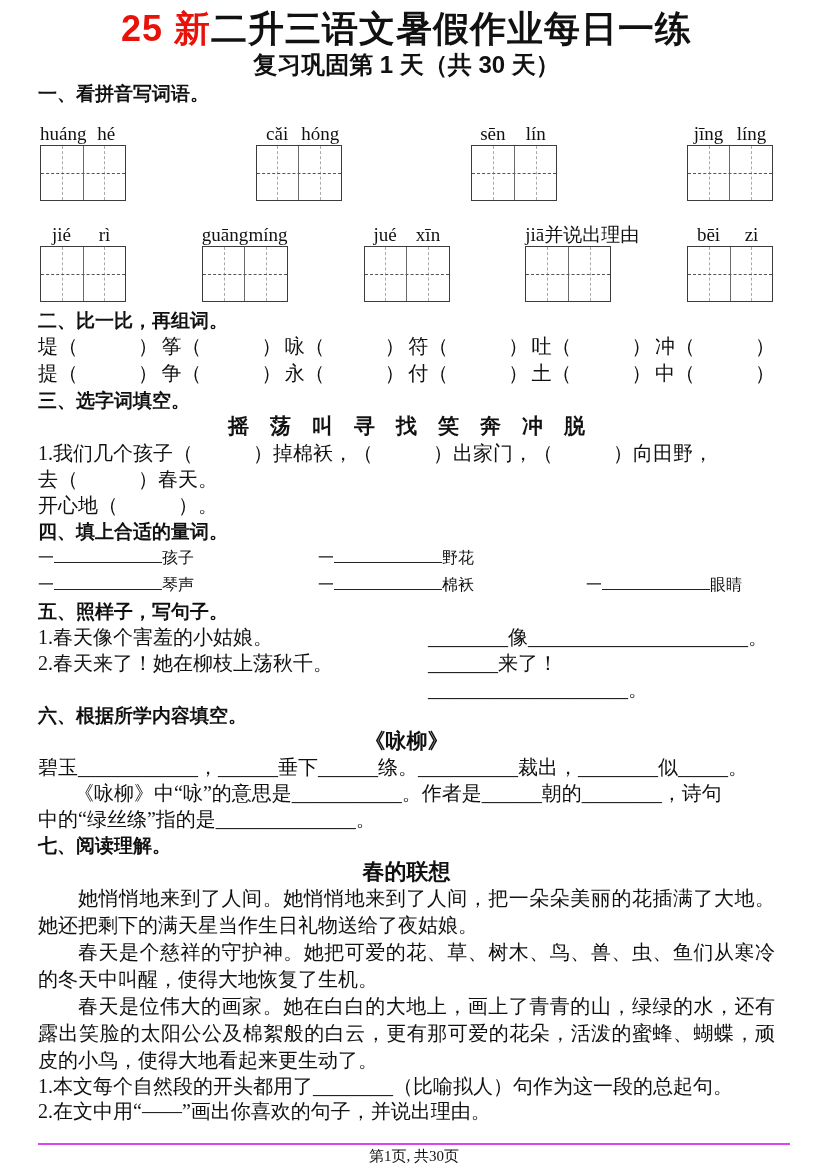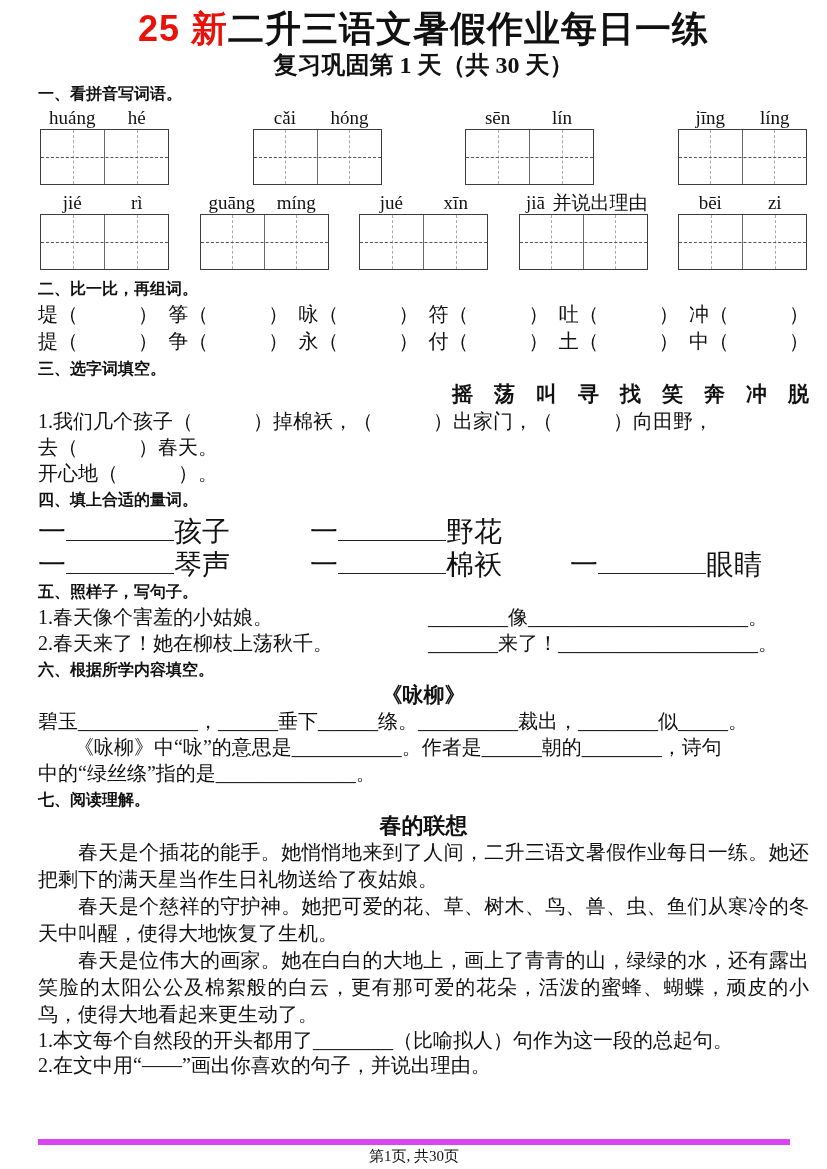--- a/index.html
+++ b/index.html
@@ -1,69 +1,69 @@
 <!DOCTYPE html>
 <html style="--accent: #e8120b;"><head>
 <meta charset="utf-8">
 <style>
   html,body { margin:0; padding:0; }
   body {
     width:827px; height:1169px; background:#ffffff; color:#111;
     font-family:"Liberation Serif","DejaVu Serif",serif;
     position:relative; overflow:hidden;
   }
-  .page { position:absolute; inset:0; padding:8px 18px 0 38px; box-sizing:border-box; }
+  .page { position:absolute; inset:0; padding:8px 52px 0 38px; box-sizing:border-box; }
   .title {
     text-align:center; font-family:"Liberation Sans","DejaVu Sans",sans-serif;
     font-weight:bold; font-size:36px; line-height:42px; letter-spacing:1px; white-space:nowrap;
   }
   .title .red { color:var(--accent,#e8120b); }
   .subtitle {
-    text-align:center; font-family:Liberation Serif, serif;
+    text-align:center; font-family:Liberation Sans, sans-serif;
     font-weight:bold; font-size:24px; line-height:30px;
   }
   .h {
     font-family:"Liberation Sans","DejaVu Sans",sans-serif;
-    font-weight:bold; font-size:16px; line-height:25px; margin-top:1px;
+    font-weight:bold; font-size:19px; line-height:25px; margin-top:1px;
   }
   
   .pin-row { display:flex; justify-content:space-between; margin:0 2px 6px 2px; }
-  .pin-group { width:129px; }
+  .pin-group { width:86px;margin-top:16px; }
   .pin-label { display:flex; font-size:19px; line-height:23px; height:23px; }
   .pin-label span { flex:1; text-align:center; white-space:nowrap; }
   .gridbox { position:relative; height:54px; border:1.5px solid #3c3c3c; display:flex; background:#fff; }
   .gridbox::after { content:''; position:absolute; left:0; right:0; top:50%; border-top:1px dashed #555; }
   .gridcell { flex:1; position:relative; }
   .gridcell + .gridcell { border-left:1.5px solid #6a6a6a; }
   .gridcell::before { content:''; position:absolute; top:0; bottom:0; left:50%; border-left:1px dashed #aaa; }
   
   .cmp-row { display:flex; justify-content:space-between; font-size:20px; line-height:27px; white-space:nowrap; }
   
-  .bank { text-align:right; font-weight:bold; font-size:21px; line-height:27px; }
+  .bank { text-align:center; font-weight:bold; font-size:21px; line-height:27px; }
   .line { font-size:20px; line-height:26px; }
   
-  .m-row { display:flex; font-size:28px; line-height:27px; }
+  .m-row { display:flex; font-size:16px; line-height:27px;gap:8px; }
   .m-item:nth-child(1) { width:272px; }
   .m-item:nth-child(2) { width:260px; }
   .blank { display:inline-block; width:108px; height:1em; border-bottom:1.5px solid #222; vertical-align:baseline; }
   
   .s-row { display:flex; font-size:20px; line-height:26px; }
   .s-ex { width:390px; }
   .s-pat { flex:1; }
   
   .center-t { text-align:center; font-weight:bold; font-size:21px; line-height:26px; }
   .indent1 { text-indent:1.8em; }
   
   .essay-title { text-align:center; font-weight:bold; font-size:22px; line-height:27px; }
   .para { margin:0; text-indent:2em; font-size:20px; line-height:27px; text-align:justify; }
   .q { font-size:20px; line-height:25px; }
   
   .footer {
     position:absolute; left:38px; right:37px; bottom:3px;
-    border-top:6px solid #d946ef; text-align:center;
+    border-top:2px solid #d946ef; text-align:center;
     font-size:15px; line-height:19px; padding-top:2px;
   }
 </style>
 </head>
 <body>
 
 <div class="page">
 
   <div class="title">
     <span class="red">25 新</span><span>二升三语文暑假作业每日一练</span>
@@ -227,21 +227,21 @@
     <div class="h">六、根据所学内容填空。</div>
     <div class="center-t">《咏柳》</div>
     <div class="line">碧玉____________，______垂下______绦。__________裁出，________似_____。</div>
     <div class="line indent1">《咏柳》中“咏”的意思是___________。作者是______朝的________，诗句</div>
     <div class="line">中的“绿丝绦”指的是______________。</div>
   </div>
 
   <div>
     <div class="h">七、阅读理解。</div>
     <div class="essay-title">春的联想</div>
-    <p class="para">春天是个插花的能手。她悄悄地来到了人间，二升三语文暑假作业每日一练。她还把剩下的满天星当作生日礼物送给了夜姑娘。</p>
+    <p class="para">她悄悄地来到了人间。她悄悄地来到了人间，把一朵朵美丽的花插满了大地。她还把剩下的满天星当作生日礼物送给了夜姑娘。</p>
     <p class="para">春天是个慈祥的守护神。她把可爱的花、草、树木、鸟、兽、虫、鱼们从寒冷的冬天中叫醒，使得大地恢复了生机。</p>
     <p class="para">春天是位伟大的画家。她在白白的大地上，画上了青青的山，绿绿的水，还有露出笑脸的太阳公公及棉絮般的白云，更有那可爱的花朵，活泼的蜜蜂、蝴蝶，顽皮的小鸟，使得大地看起来更生动了。</p>
     <div class="q">1.本文每个自然段的开头都用了________（比喻拟人）句作为这一段的总起句。</div>
     <div class="q">2.在文中用“——”画出你喜欢的句子，并说出理由。</div>
   </div>
 
 </div>
 
 <div class="footer">
   <span>第1页, 共30页</span>

